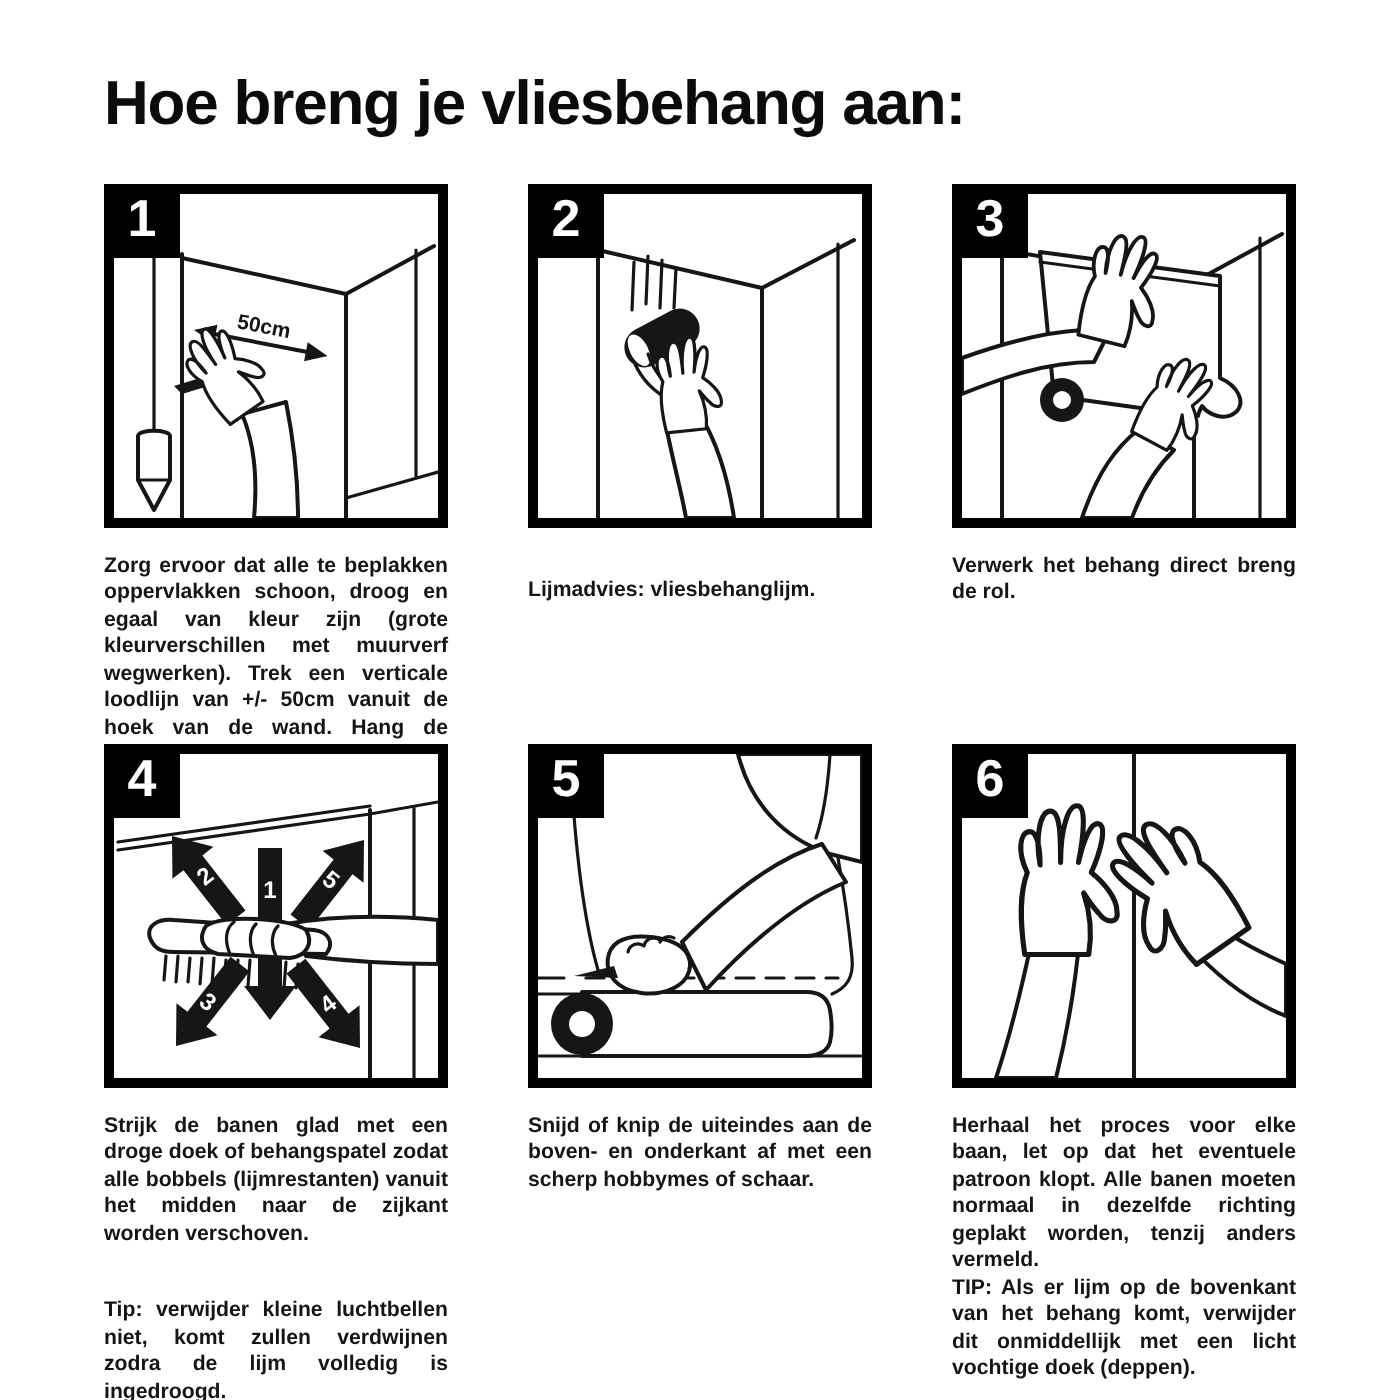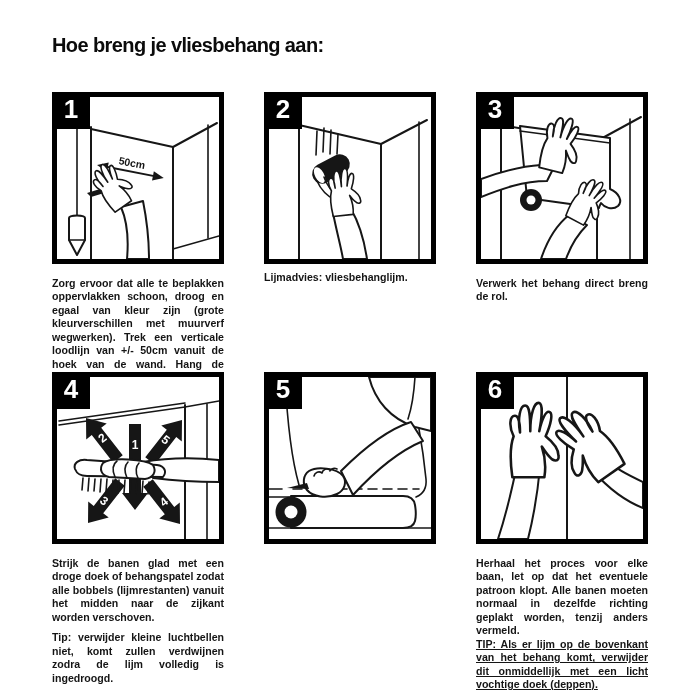--- a/index.html
+++ b/index.html
@@ -1,31 +1,31 @@
 <!DOCTYPE html>
 <html><head>
 <meta charset="utf-8">
 <style>
   html,body{margin:0;padding:0;background:#fff;}
   .sheet{position:relative;width:700px;height:700px;background:#ffffff;overflow:hidden;
          font-family:"Liberation Sans",sans-serif;color:#111;}
-  .title{position:absolute;left:52px;top:34px;margin:0;font-size:20px;font-weight:700;
+  .title{position:absolute;left:52px;top:34px;margin:0;font-size:31px;font-weight:700;
          letter-spacing:-0.6px;color:#0b0b0b;}
   .grid{position:absolute;left:52px;top:92px;display:grid;
         grid-template-columns:repeat(3,172px);grid-template-rows:280px auto;column-gap:40px;}
   .cell{width:172px;}
   .panel{position:relative;width:162px;height:162px;border:5px solid #000;background:#fff;}
   .panel svg{position:absolute;left:0;top:0;width:162px;height:162px;}
   .badge{position:absolute;left:-5px;top:-5px;width:38px;height:37px;background:#000;color:#fff;
          display:flex;align-items:center;justify-content:center;font-size:26px;font-weight:700;
          z-index:2;padding-bottom:2px;box-sizing:border-box;}
   .caption{margin:13px 0 0 0;width:172px;font-size:10.6px;line-height:1.27;font-weight:700;
            text-align:justify;color:#151515;}
-  .caption.para2{margin-top:7px;}
-  .caption.tight{margin-top:0;text-decoration:underline;}
+  .caption.para2{margin-top:25px;}
+  .caption.tight{margin-top:0;}
   svg text{font-family:"Liberation Sans",sans-serif;font-weight:700;}
   .ln{fill:none;stroke:#161616;stroke-width:2;stroke-linejoin:round;stroke-linecap:round;}
   .thin{stroke-width:1.6;}
   .wh{fill:#ffffff;stroke:#161616;stroke-width:2;stroke-linejoin:round;stroke-linecap:round;}
   .ink{fill:#161616;stroke:none;}
   .arrlbl{fill:#ffffff;font-size:12px;text-anchor:middle;}
 </style>
 </head>
 <body>
 
@@ -166,20 +166,21 @@
           <path class="ln thin" stroke-dasharray="9,6" d="M24,112 L150,112"></path>
           <path class="wh" d="M100,0 C106,24 122,42 146,50 L162,54 L162,0 Z"></path>
           <path class="ln thin" d="M146,0 C145,16 143,30 139,42"></path>
           <path class="ln thin" d="M150,52 C154,74 156,92 157,102 C158,112 154,117 147,120"></path>
           <path class="wh" d="M72,94 C98,68 120,52 142,45 L154,64 C130,74 106,94 84,118 Z"></path>
           <path class="wh" d="M40,94 C34,98 33,107 38,113 C44,120 58,122 68,117 C76,113 78,105 74,99 C68,91 48,89 40,94 Z"></path>
           <path class="ln thin" d="M45,99 a5,5 0 0 1 8,-3 M53,96 a5,5 0 0 1 8,-3 M61,94 a5,5 0 0 1 7,-2"></path>
           <polygon class="ink" points="38,106 18,111 40,112"></polygon>
         </svg>
       </div>
+      <p class="caption">Snijd of knip de uiteindes aan de boven- en onderkant af met een scherp hobbymes of schaar.</p>
     </div>
 
     <div class="cell">
       <div class="panel">
         <div class="badge">
           <span>6</span>
         </div>
         <svg viewBox="0 0 162 162">
           <path class="ln" d="M86,0 L86,162"></path>
           <path class="wh" d="M36,88 C31,112 25,138 17,162 L47,162 C53,138 57,112 59,90 Z"></path>

